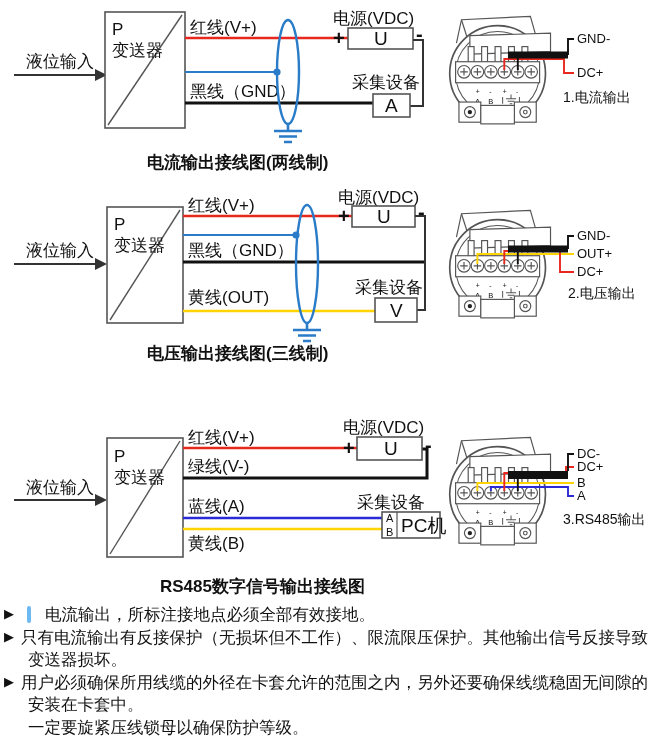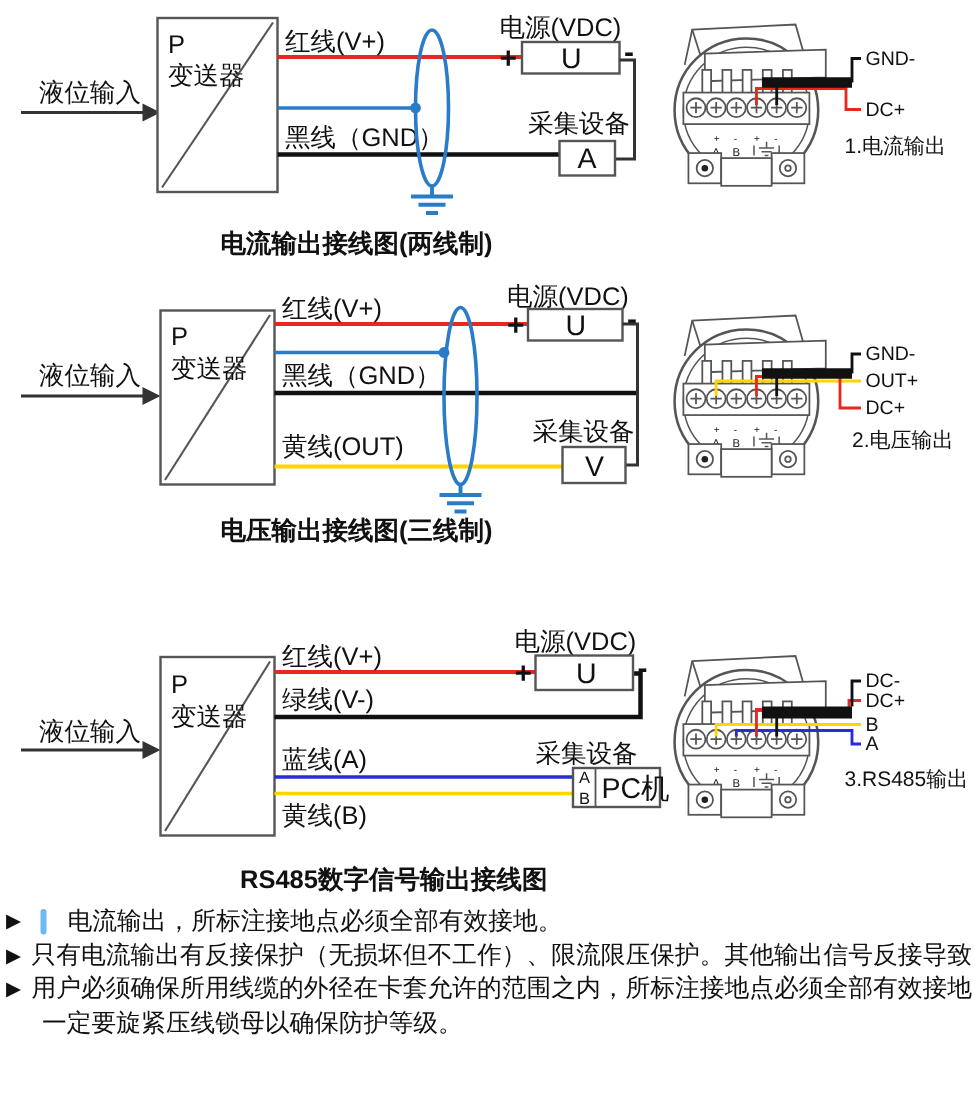--- a/index.html
+++ b/index.html
@@ -229,22 +229,28 @@
   <div class="notes">
     <div class="note-row">
       <span class="bullet">▶</span>
       <span class="shield-bar"></span>
       <span class="note-text">电流输出，所标注接地点必须全部有效接地。</span>
     </div>
     <div class="note-row">
       <span class="bullet">▶</span>
       <span class="note-text">只有电流输出有反接保护（无损坏但不工作）、限流限压保护。其他输出信号反接导致</span>
     </div>
+    <div class="note-row note-indent">
+      <span class="note-text">变送器损坏。</span>
+    </div>
     <div class="note-row">
       <span class="bullet">▶</span>
-      <span class="note-text">用户必须确保所用线缆的外径在卡套允许的范围之内，所标注接地点必须全部有效接地</span>
+      <span class="note-text">用户必须确保所用线缆的外径在卡套允许的范围之内，另外还要确保线缆稳固无间隙的</span>
+    </div>
+    <div class="note-row note-indent">
+      <span class="note-text">安装在卡套中。</span>
     </div>
     <div class="note-row note-indent">
       <span class="note-text">一定要旋紧压线锁母以确保防护等级。</span>
     </div>
   </div>
 
 </div>
 
 </body></html>

